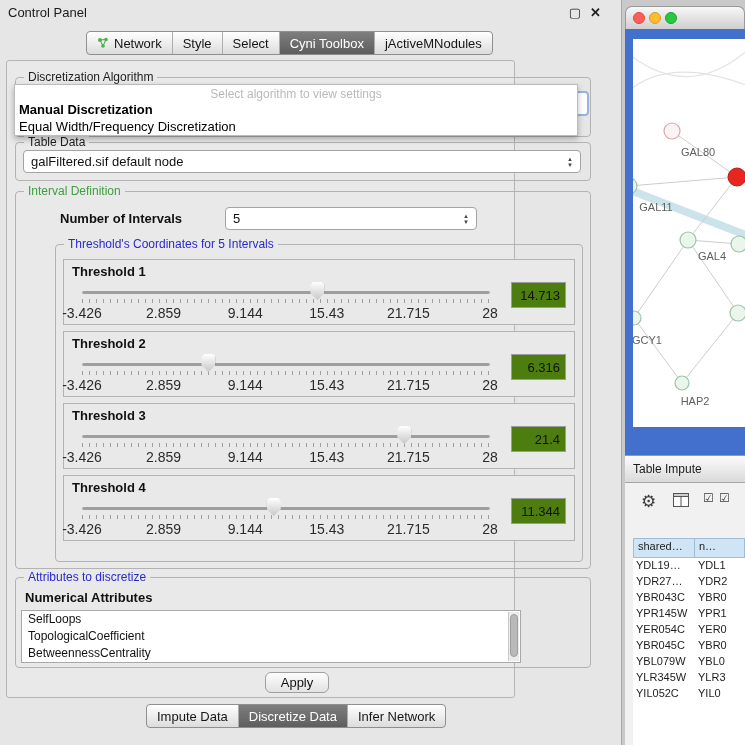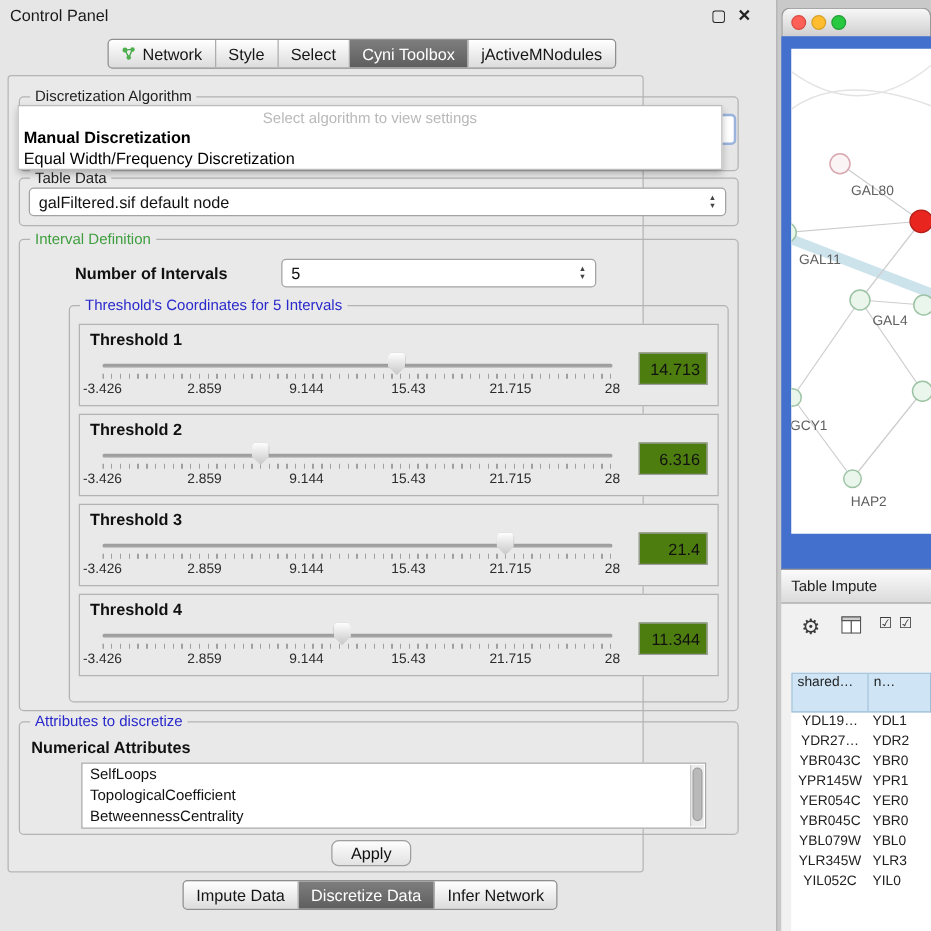--- a/index.html
+++ b/index.html
@@ -45,29 +45,29 @@
   
   .tbox { position:absolute; left:7px; width:512px; height:66px; border:1px solid #b3b3b3; background:#e9e9e9;text-align:center; }
   .t-label { position:absolute; left:8px; top:4px; font-weight:bold; font-size:13px; color:#111; }
   .t-value { position:absolute; right:8px; top:22px; width:55px; height:26px; background:#4d7c0f; border:1px solid #9c9c9c;
              display:flex; align-items:center; justify-content:flex-end; padding:0 5px; font-size:13px; color:#111; }
   .t-slider { position:absolute; left:18px; right:84px; top:22px; height:40px; }
   .track { position:absolute; left:0; right:0; top:9px; height:3px; background:#bdbdbd; border:1px solid #9e9e9e;
            border-radius:2px; box-shadow:inset 0 1px 1px rgba(0,0,0,.18); }
   .ticks { position:absolute; left:0; right:0; top:17px; height:4px;
            background-image:repeating-linear-gradient(to right,#9f9f9f 0,#9f9f9f 1px,transparent 1px,transparent 7px); }
-  .tick-labels { position:absolute; left:0; right:0; top:23px; height:12px; font-size:11px; color:#2b2b2b; }
+  .tick-labels { position:absolute; left:0; right:0; top:23px; height:12px; font-size:14px; color:#2b2b2b; }
   .tick-labels span { position:absolute; transform:translateX(-50%); white-space:nowrap; }
   .thumb { position:absolute; top:0; width:14px; height:18px; margin-left:-7px;
            background:linear-gradient(#ffffff,#c7c7c7);
            clip-path:polygon(0 62%,0 18%,18% 0,82% 0,100% 18%,100% 62%,50% 100%);
            filter:drop-shadow(0 0 1px #6f6f6f); }
 
   
-  .listbox { position:absolute; background:#fff; border:1px solid #a8a8a8; overflow:hidden;margin-left:44px; }
+  .listbox { position:absolute; background:#fff; border:1px solid #a8a8a8; overflow:hidden; }
   .list-item { font-size:12px; color:#111; padding:1px 6px; height:17px; }
   .vscroll { position:absolute; right:1px; top:1px; bottom:1px; width:11px; background:#ececec; border-left:1px solid #c9c9c9; }
   .vthumb { position:absolute; left:1px; right:1px; top:2px; height:88%; background:#b9b9b9; border-radius:5px; border:1px solid #9f9f9f; }
 
   .btn { position:absolute; display:flex; align-items:center; justify-content:center;
          border:1px solid #9f9f9f; border-radius:6px; background:linear-gradient(#fdfdfd,#e2e2e2);
          font-size:13px; color:#111; }
 
   .bold13 { font-weight:bold; font-size:13px; color:#111; position:absolute; }
 
@@ -87,28 +87,28 @@
   .arc    { stroke:#e3e3e3; stroke-width:1.2; fill:none; }
 
   
   .tp-header { position:absolute; left:625px; top:455px; width:120px; height:28px;
                background:linear-gradient(#fbfbfb,#dadada); border-top:1px solid #9a9a9a; border-bottom:1px solid #a5a5a5;
                display:flex; align-items:center; padding-left:8px; font-size:12px; color:#1c1c1c; }
   .tp { position:absolute; left:625px; top:483px; width:120px; height:262px; background:#f1f1f1; }
   .tp-toolbar { position:absolute; left:0; top:0; right:0; height:40px; }
   .tp-icon { position:absolute; top:8px; color:#3c3c3c; }
   .tp-grid { position:absolute; left:8px; right:0; top:55px; bottom:0; background:#fff; overflow:hidden; }
-  .hdr-row { display:flex; height:32px; }
+  .hdr-row { display:flex; height:20px; }
   .hdr-cell { background:#cfe5f5; border:1px solid #9fbdd4; border-left:none; font-size:11px; color:#222;
               padding:1px 4px; overflow:hidden; white-space:nowrap; }
   .hdr-cell:first-child { border-left:1px solid #9fbdd4; }
   .hc1 { width:62px; } .hc2 { flex:1; }
   .trow { display:flex; height:16px; font-size:11px; color:#1d1d1d; }
   .tcell { padding:1px 3px; overflow:hidden; white-space:nowrap; }
-  .tc1 { width:62px;text-align:center; } .tc2 { flex:1; }
+  .tc1 { width:62px; } .tc2 { flex:1; }
 
   .net-tab-icon svg, .cols-icon svg { display:block; }
 </style>
 </head>
 <body>
 
 <div class="screen">
 
   <div class="cp">
     <div class="cp-title">Control Panel</div>

